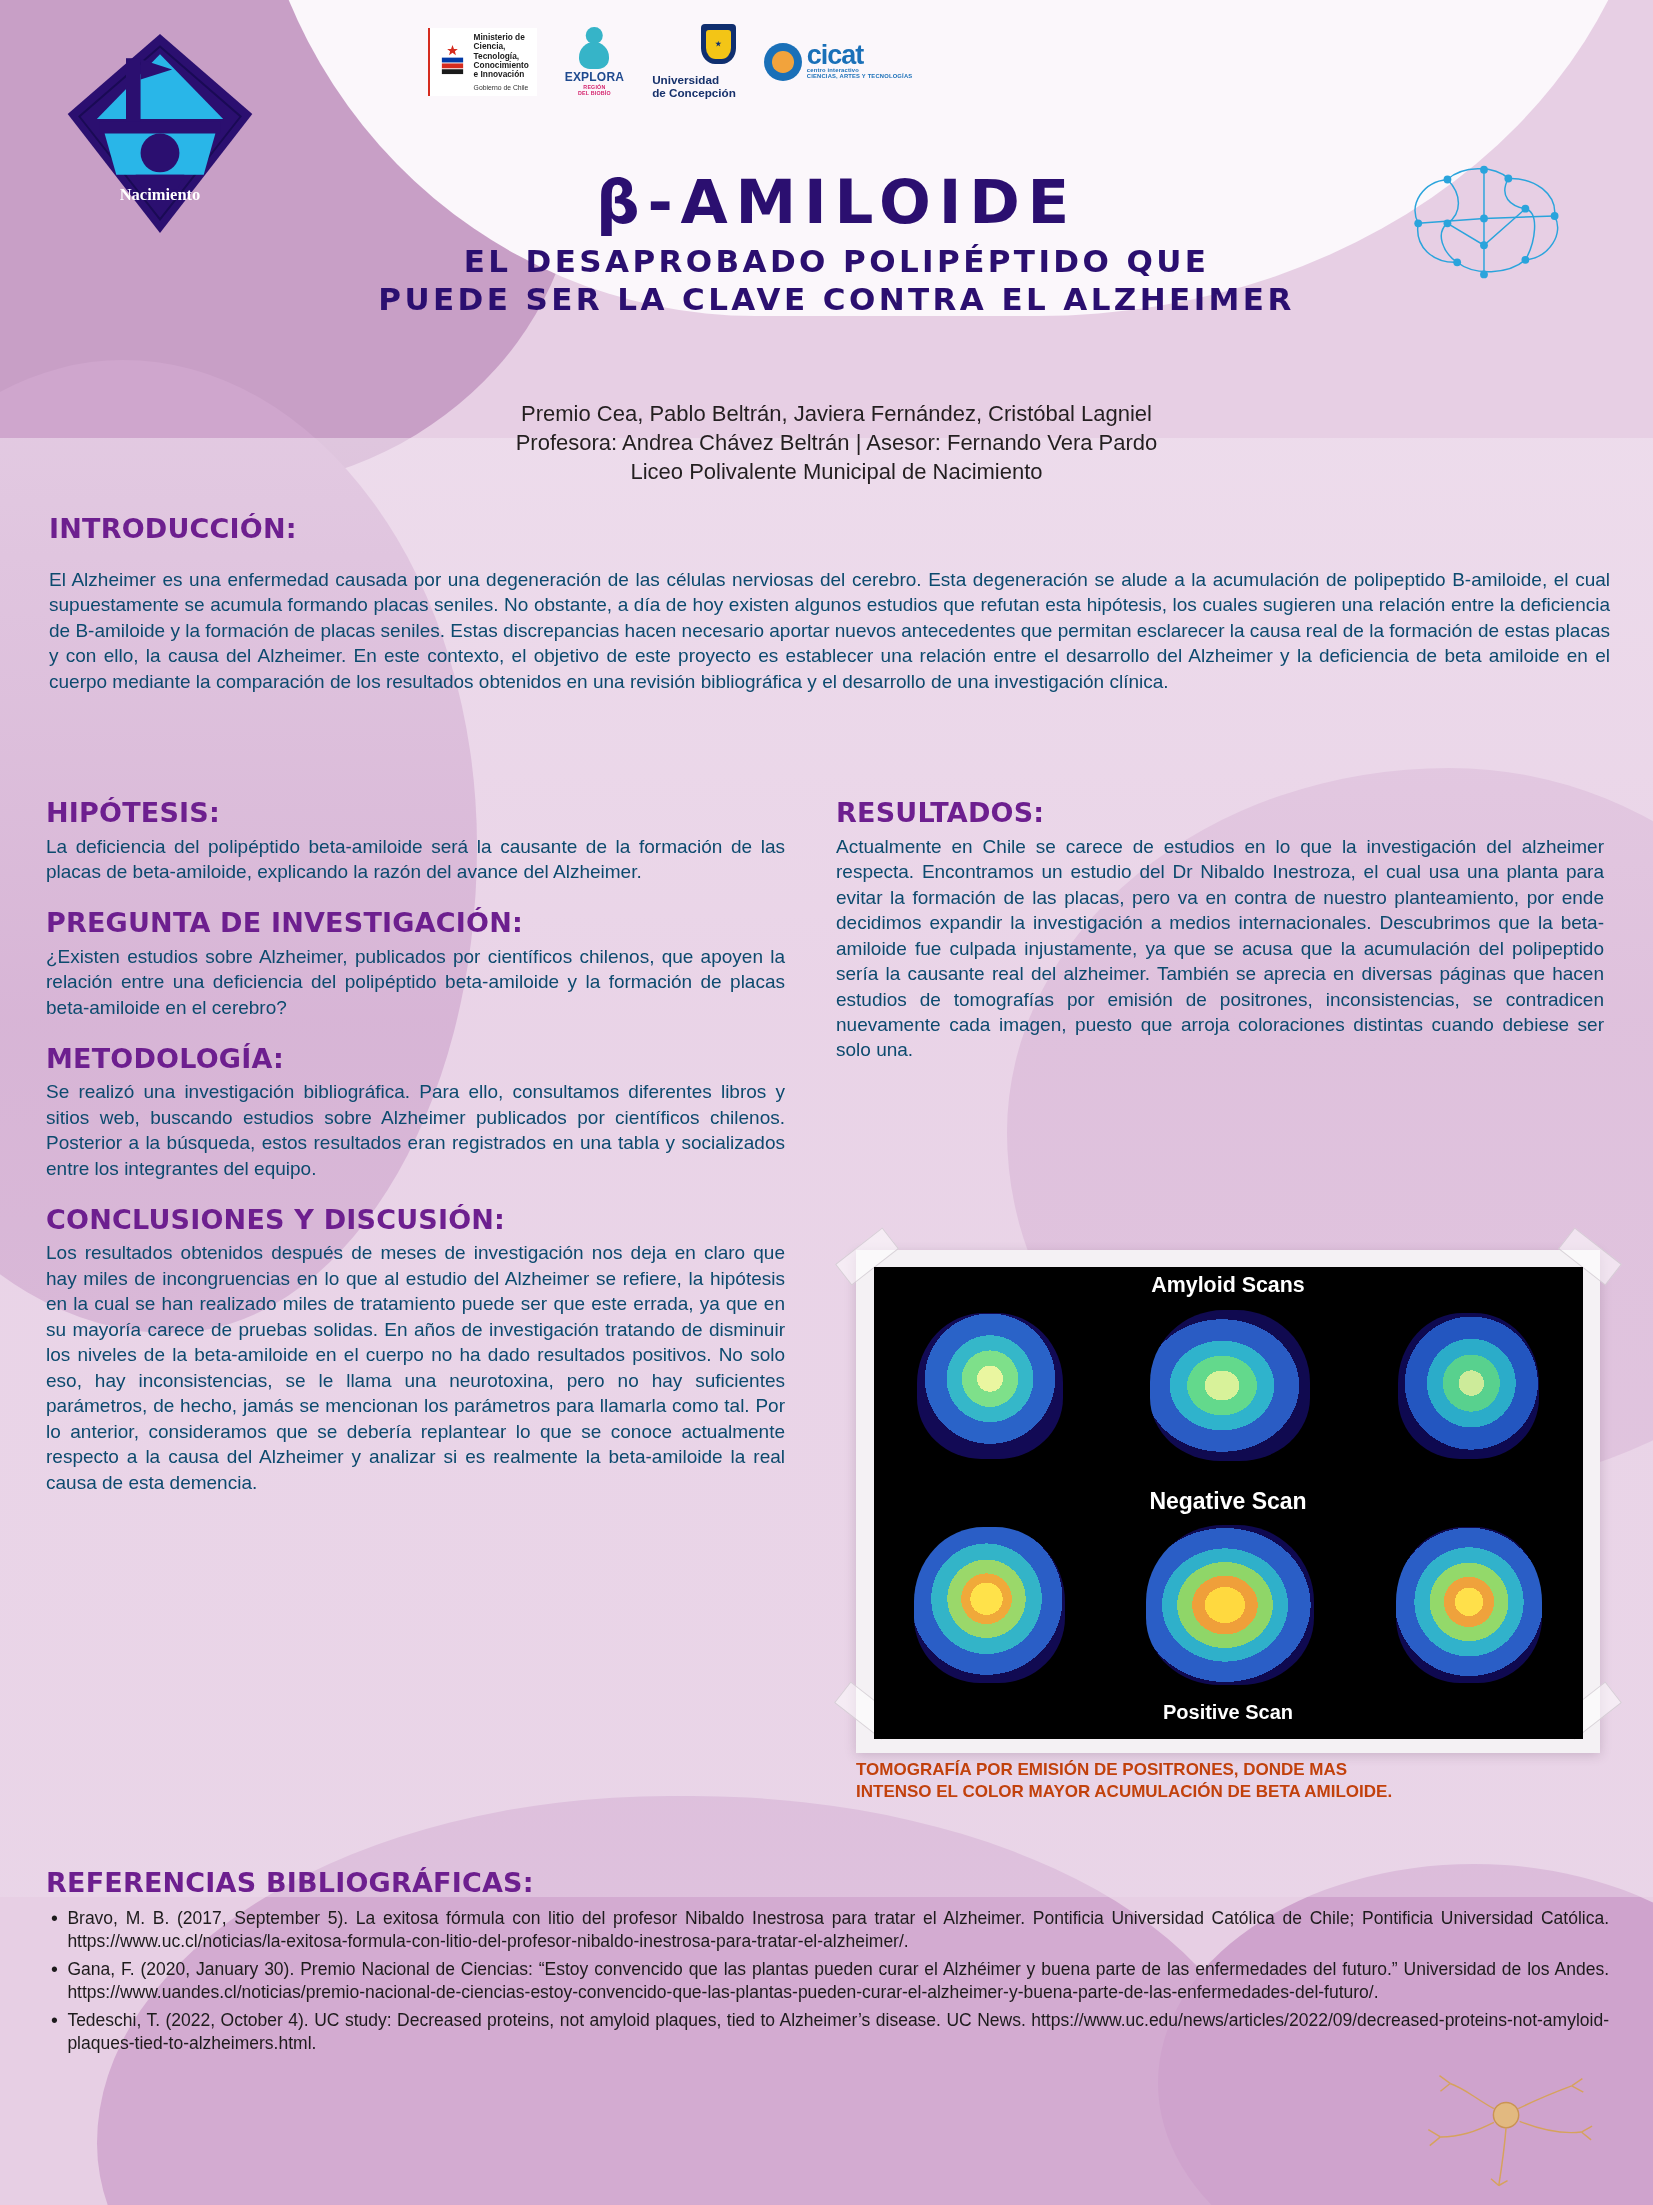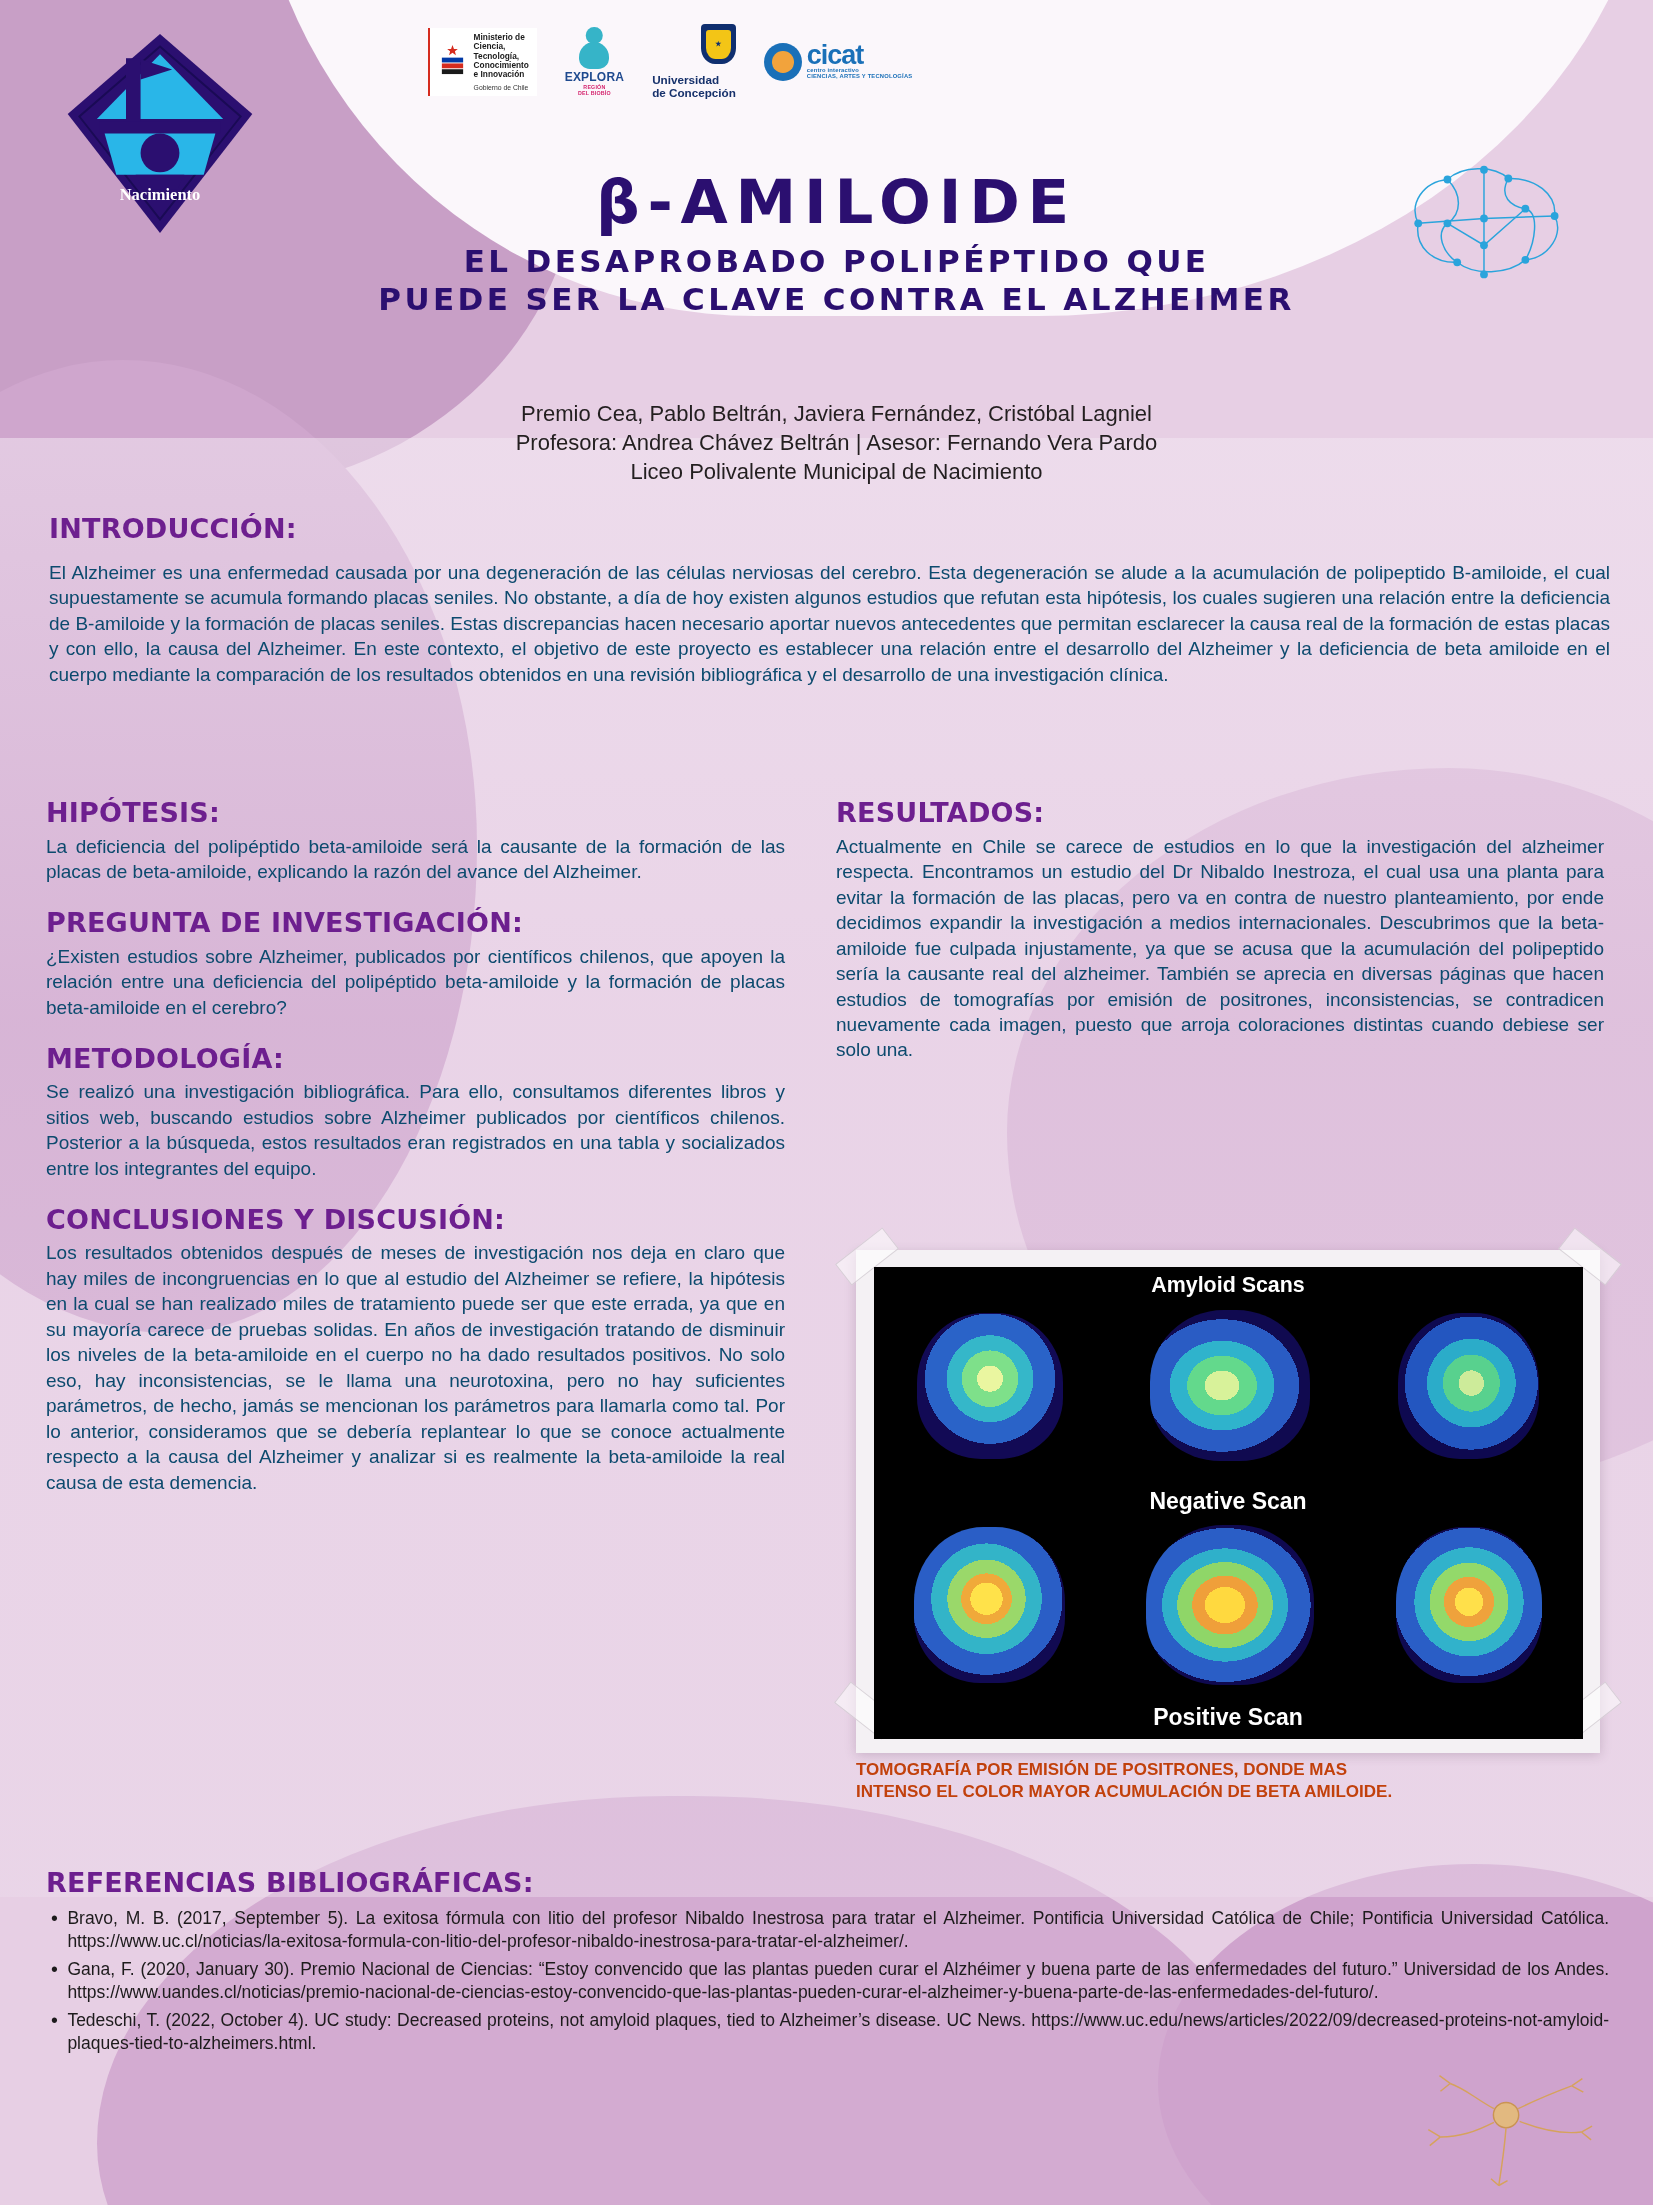--- a/index.html
+++ b/index.html
@@ -116,21 +116,21 @@
   
   .h2{
     color:#6d1f8f;font-weight:800;font-family:"DejaVu Sans", sans-serif;
     font-size:27px;letter-spacing:0.2px;
   }
   .body-txt{
     font-size:19px;line-height:1.34;text-align:justify;color:#0c4a6e;
   }
 
   #intro{position:absolute;left:49px;top:513px;width:1561px;}
-  #intro .h2{margin-bottom:16px;}
+  #intro .h2{margin-bottom:23px;}
 
   .col-left{position:absolute;left:46px;top:797px;width:739px;}
   .col-right{position:absolute;left:836px;top:797px;width:768px;}
   .block{margin-bottom:22.4px;}
   .block .h2{margin-bottom:5.8px;}
 
   
   .figure{position:absolute;left:856px;top:1250px;width:744px;}
   .fig-frame{
     background:#f4f1f4;padding:16.5px 17.5px 14.6px 17.5px;
@@ -142,21 +142,21 @@
     border:0.5px solid rgba(190,180,190,.55);}
   .tape.tl{left:-19.5px;top:-6.8px;transform:rotate(-38deg);}
   .tape.tr{right:-19.5px;top:-6.8px;transform:rotate(38deg);}
   .tape.bl{left:-20.4px;bottom:29px;transform:rotate(38deg);}
   .tape.br{right:-20.4px;bottom:29px;transform:rotate(-38deg);}
   .scan-img{width:100%;height:472px;background:#000;position:relative;overflow:hidden;}
   .scan-label{position:absolute;left:0;right:0;text-align:center;color:#fff;
     font-size:21.4px;font-weight:600;font-family:"Liberation Sans",sans-serif;}
   .scan-top{top:6.8px;}
   .scan-mid{top:221px;font-size:23px;}
-  .scan-bot{bottom:8px;font-size:23px;margin-top:13px;}
+  .scan-bot{bottom:15px;font-size:20px;margin-top:13px;}
   .scan-row{position:absolute;left:0;width:100%;display:flex;justify-content:space-around;align-items:center;}
   .scan-row.r1{top:39px;height:160px;}
   .scan-row.r2{top:253px;height:170px;}
   .brainpet{border-radius:46% 46% 44% 44%/48% 48% 42% 42%;filter:blur(0.5px);}
   .pet-a{width:146px;height:146px;background:
      radial-gradient(circle at 50% 45%, #eaf6a0 0 12%, #7ee08a 12% 26%, #35b7c9 26% 40%, #2a63c8 40% 60%, #120a55 60% 100%);}
   .pet-b{width:160px;height:151px;background:
      radial-gradient(ellipse at 45% 50%, #d8f29a 0 14%, #63d98c 14% 28%, #2fb3cc 28% 42%, #2a5cc4 42% 62%, #100a50 62% 100%);}
   .pet-c{width:141px;height:146px;background:
      radial-gradient(circle at 52% 48%, #cdeb9a 0 12%, #58d18e 12% 27%, #2bacc9 27% 42%, #2356c0 42% 63%, #0e0950 63% 100%);}

